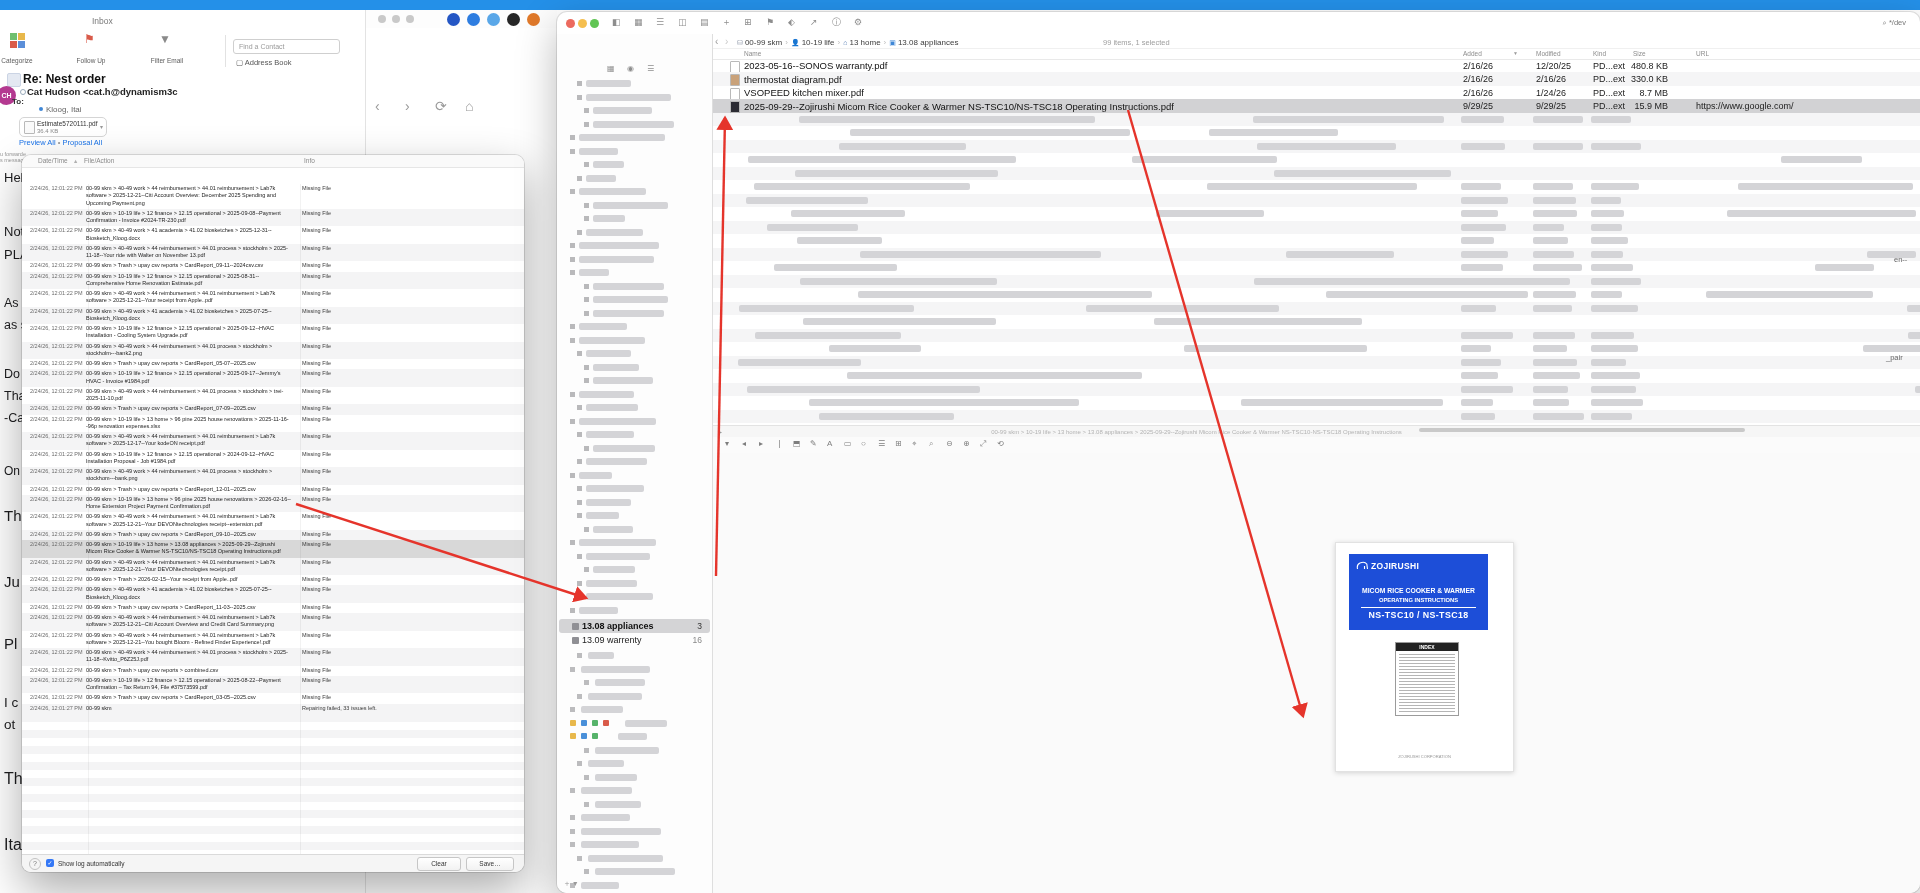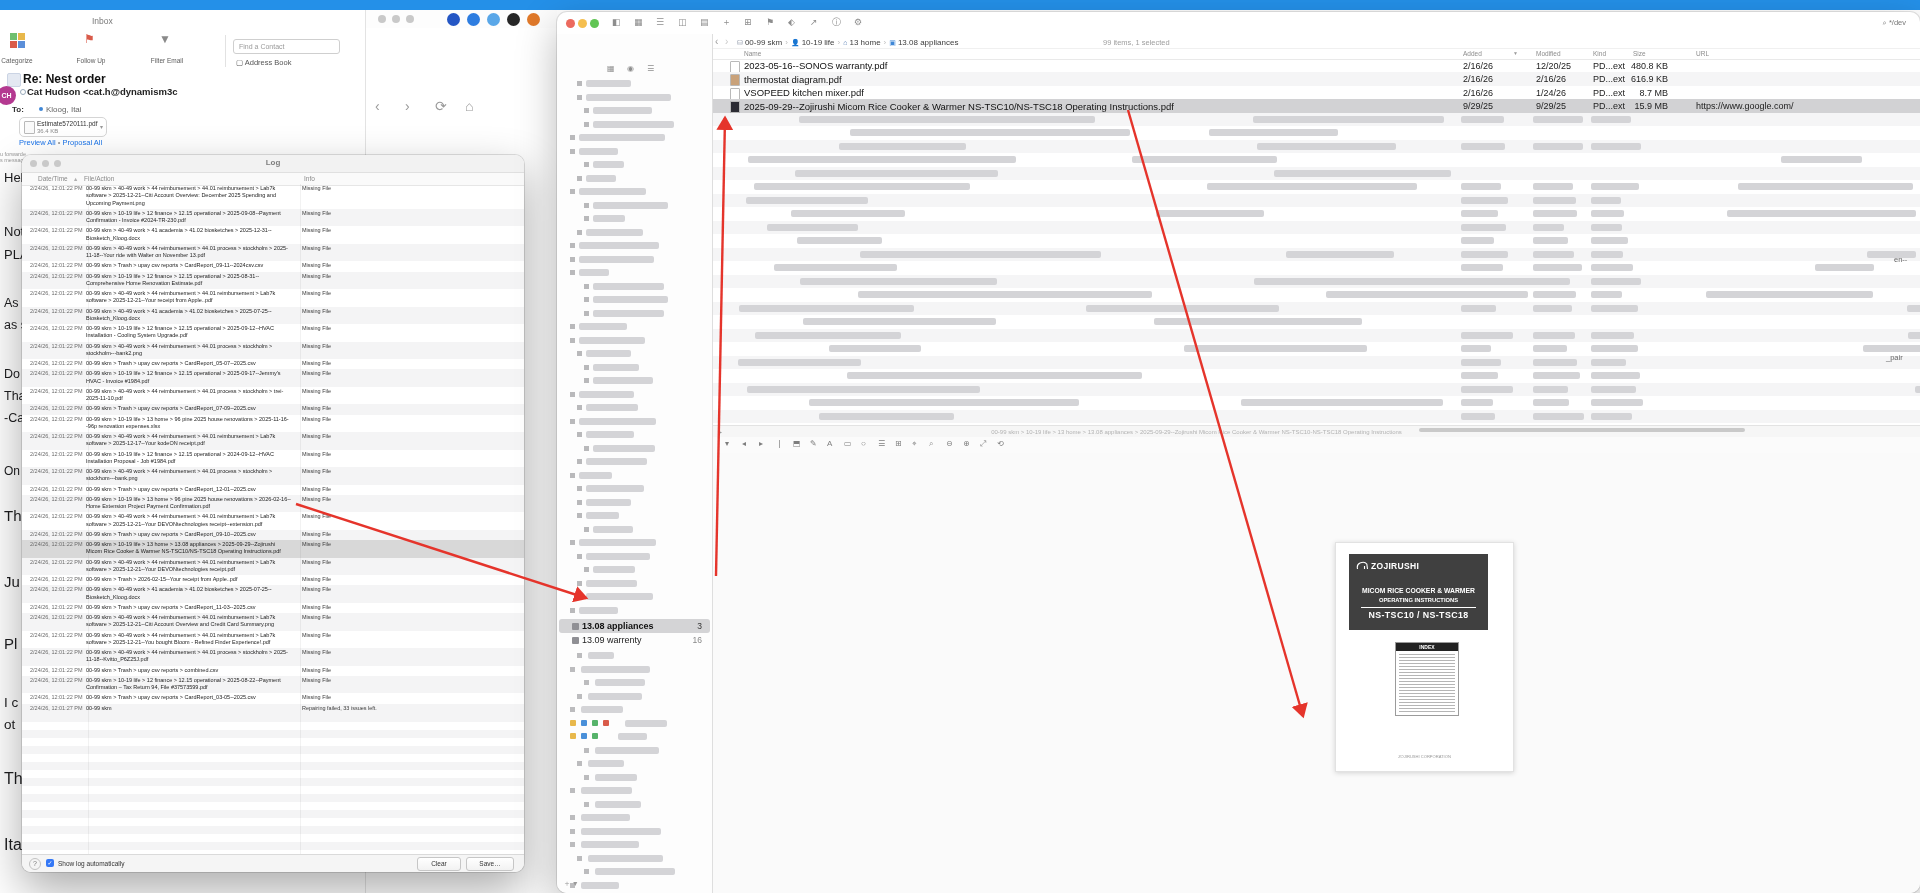--- a/index.html
+++ b/index.html
@@ -66,21 +66,21 @@
   #statusbar{position:absolute;left:156px;right:0;top:413px;height:12px;background:#f6f6f6;
              border-top:1px solid #e3e3e3;border-bottom:1px solid #e3e3e3;}
   #statusbar .p{position:absolute;left:180px;right:420px;top:2.5px;font-size:6px;color:#b3b3b3;
                 white-space:nowrap;overflow:hidden;text-align:center;}
   #hscroll{position:absolute;left:862px;top:416px;width:326px;height:4px;border-radius:2px;background:#c9c9c9;}
   #pdftools{position:absolute;left:156px;right:0;top:425px;height:16px;border-bottom:1px solid #e7e7e7;background:#fbfbfb;}
   .pdfico{position:absolute;top:3px;font-size:8px;color:#7e7e7e;line-height:1;}
   #preview{position:absolute;left:156px;right:0;top:441px;bottom:0;background:#fafafa;}
   #page{position:absolute;left:622px;top:89px;width:177px;height:228px;background:#fff;
         border:1px solid #e2e2e2;box-shadow:0 1px 5px rgba(0,0,0,.16);}
-  #cover{position:absolute;left:13px;top:11px;width:139px;height:76px;background:#404040;color:#fff;}
+  #cover{position:absolute;left:13px;top:11px;width:139px;height:76px;background:#1d4ed8;color:#fff;}
   #cover .brand{position:absolute;left:22px;top:7px;font-size:8.5px;font-weight:bold;letter-spacing:.3px;}
   #cover .l1{position:absolute;left:0;right:0;top:33px;text-align:center;font-size:6.8px;font-weight:bold;}
   #cover .l2{position:absolute;left:0;right:0;top:43px;text-align:center;font-size:5.8px;font-weight:bold;}
   #cover .rule{position:absolute;left:12px;right:12px;top:53px;height:1px;background:#fff;}
   #cover .model{position:absolute;left:0;right:0;top:56px;text-align:center;font-size:8.8px;font-weight:bold;letter-spacing:.4px;}
   #index{position:absolute;left:59px;top:99px;width:62px;height:72px;border:1px solid #9b9b9b;background:#fff;}
   #index .hd{height:8px;background:#222;color:#fff;font-size:5px;font-weight:bold;text-align:center;line-height:8px;}
   #index .toc{position:absolute;left:3px;right:3px;top:11px;bottom:3px;
               background:repeating-linear-gradient(to bottom,#b5b5b5 0 1px,transparent 1px 3px);}
   #corp{position:absolute;left:0;right:0;top:211px;text-align:center;font-size:6px;color:#999;transform:scale(.68);}
@@ -117,21 +117,21 @@
   <div class="abs" style="left:233px;top:29px;width:100px;height:13px;border:1px solid #cfcfcf;border-radius:3px;font-size:7px;color:#9a9a9a;line-height:13px;padding-left:5px">Find a Contact</div>
   <div class="abs" style="left:236px;top:48px;font-size:7.5px;color:#555">
     <span>▢ </span><span>Address Book</span>
   </div>
 
   <div class="abs" style="left:7px;top:63px;width:12px;height:12px;border-radius:2px;background:#e4e9f2;border:1px solid #cbd4e4"></div>
   <div class="abs" style="left:23px;top:62px;font-size:12px;font-weight:bold;color:#111">Re: Nest order</div>
   <div class="abs" style="left:-3px;top:76px;width:19px;height:19px;border-radius:50%;background:#b43990;color:#fff;font-size:7px;font-weight:bold;text-align:center;line-height:19px">CH</div>
   <div class="abs" style="left:20px;top:79px;width:4px;height:4px;border-radius:50%;border:1px solid #9ab"></div>
   <div class="abs" style="left:27px;top:76px;font-size:9.5px;font-weight:bold;color:#222;white-space:nowrap">Cat Hudson &lt;cat.h@dynamism3c</div>
-  <div class="abs" style="left:12px;top:95px;font-size:8px;font-weight:bold;color:#333">To:</div>
+  <div class="abs" style="left:12px;top:87px;font-size:8px;font-weight:bold;color:#333">To:</div>
   <div class="abs" style="left:39px;top:97px;width:4px;height:4px;border-radius:50%;background:#3f87d6"></div>
   <div class="abs" style="left:46px;top:95px;font-size:8px;color:#666">Kloog, Itai</div>
 
   <div class="chip" style="left:19px;top:107px;width:86px;height:18px">
     <span class="abs" style="left:4px;top:3px;width:9px;height:11px;border:1px solid #b9b9b9;border-radius:1px;background:#fafafa"></span>
     <span class="abs" style="left:17px;top:2px;font-size:6.5px;color:#333;white-space:nowrap">Estimate5720111.pdf</span>
     <span class="abs" style="left:17px;top:9.5px;font-size:6px;color:#8a8a8a">36.4 KB</span>
     <span class="abs" style="right:3px;top:5px;font-size:6px;color:#999">▾</span>
   </div>
   <div class="abs" style="left:19px;top:128px;font-size:7.5px;white-space:nowrap">
@@ -155,26 +155,20 @@
       <div class="frag" style="top: 563px; font-size: 15px;">Ju</div>
       <div class="frag" style="top: 625px; font-size: 15px;">Pl</div>
       <div class="frag" style="top: 685px; font-size: 13.5px;">I c</div>
       <div class="frag" style="top: 707px; font-size: 13.5px;">ot</div>
       <div class="frag" style="top: 760px; font-size: 16px;">Th</div>
       <div class="frag" style="top: 826px; font-size: 16px;">Ita</div>
     </div>
 </div>
 
 <div id="logwin" class="win">
-  <div id="log-title">
-    <span class="tl-dot" style="left:8px;width:7px;height:7px;top:5px"></span>
-    <span class="tl-dot" style="left:20px;width:7px;height:7px;top:5px"></span>
-    <span class="tl-dot" style="left:32px;width:7px;height:7px;top:5px"></span>
-    <span class="t">Log</span>
-  </div>
   <div id="log-head">
     <span style="left:16px">Date/Time</span>
     <span style="left:52px;color:#b0b0b0">▴</span>
     <span style="left:62px">File/Action</span>
     <span style="left:282px">Info</span>
   </div>
   <div id="log-body">
     <div class="vline" style="left:66px"></div>
     <div class="vline" style="left:278px"></div>
     <div id="log-rows" style="display:flex;flex-direction:column;height:100%">
@@ -540,21 +534,21 @@
         <div class="cell" style="left: 880px;">PD...ext</div>
         <div class="cell" style="left: 895px; width: 60px; text-align: right;">480.8 KB</div>
         <div class="cell" style="left: 983px;"></div>
       </div>
       <div class="frow alt" style="top: 60px;">
         <div class="ficon" style="background: rgb(201, 162, 122);"></div>
         <div class="nm">thermostat diagram.pdf</div>
         <div class="cell" style="left: 750px;">2/16/26</div>
         <div class="cell" style="left: 823px;">2/16/26</div>
         <div class="cell" style="left: 880px;">PD...ext</div>
-        <div class="cell" style="left: 895px; width: 60px; text-align: right;">616.9 KB</div>
+        <div class="cell" style="left: 895px; width: 60px; text-align: right;">330.0 KB</div>
         <div class="cell" style="left: 983px;"></div>
       </div>
       <div class="frow" style="top: 73.5px;">
         <div class="ficon" style="background: rgb(255, 255, 255);"></div>
         <div class="nm">VSOPEED kitchen mixer.pdf</div>
         <div class="cell" style="left: 750px;">2/16/26</div>
         <div class="cell" style="left: 823px;">1/24/26</div>
         <div class="cell" style="left: 880px;">PD...ext</div>
         <div class="cell" style="left: 895px; width: 60px; text-align: right;">8.7 MB</div>
         <div class="cell" style="left: 983px;"></div>

